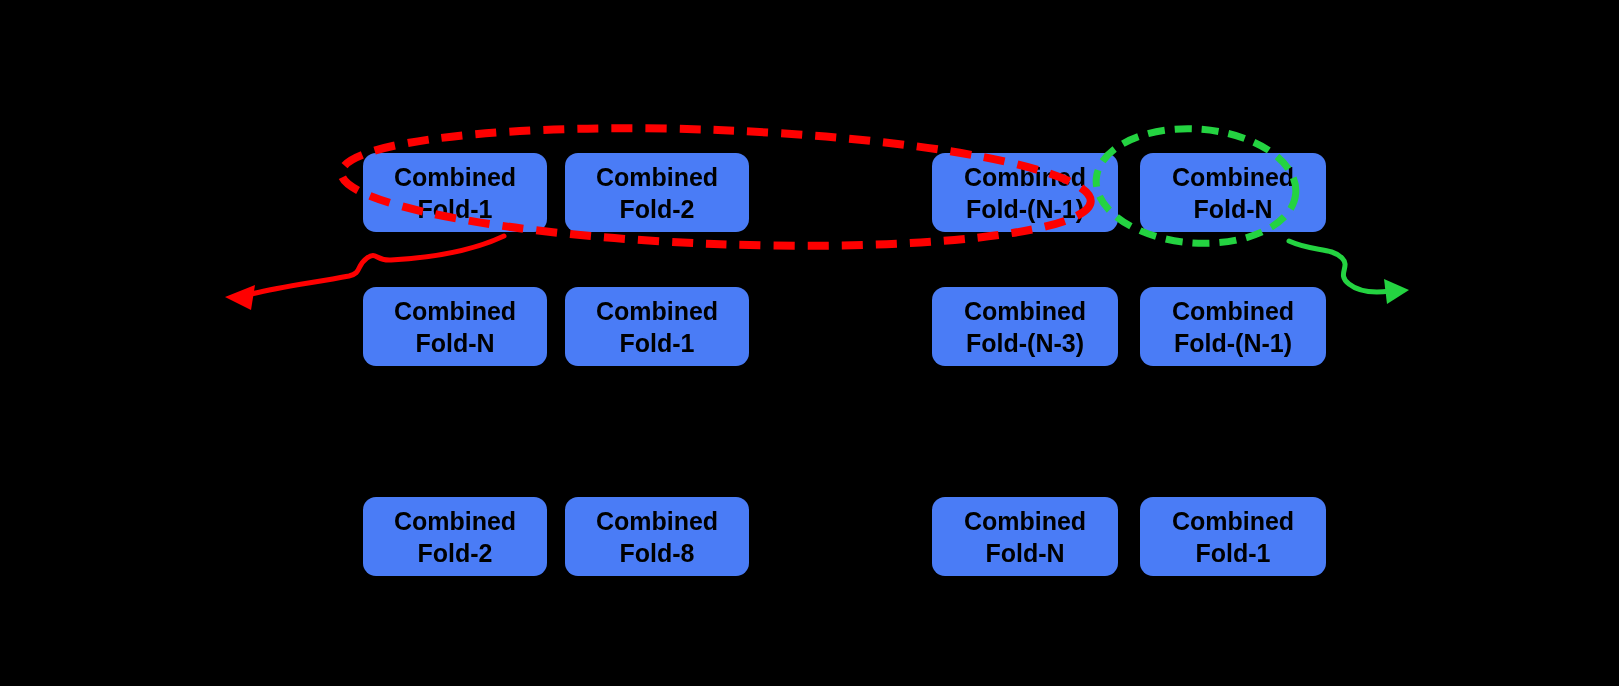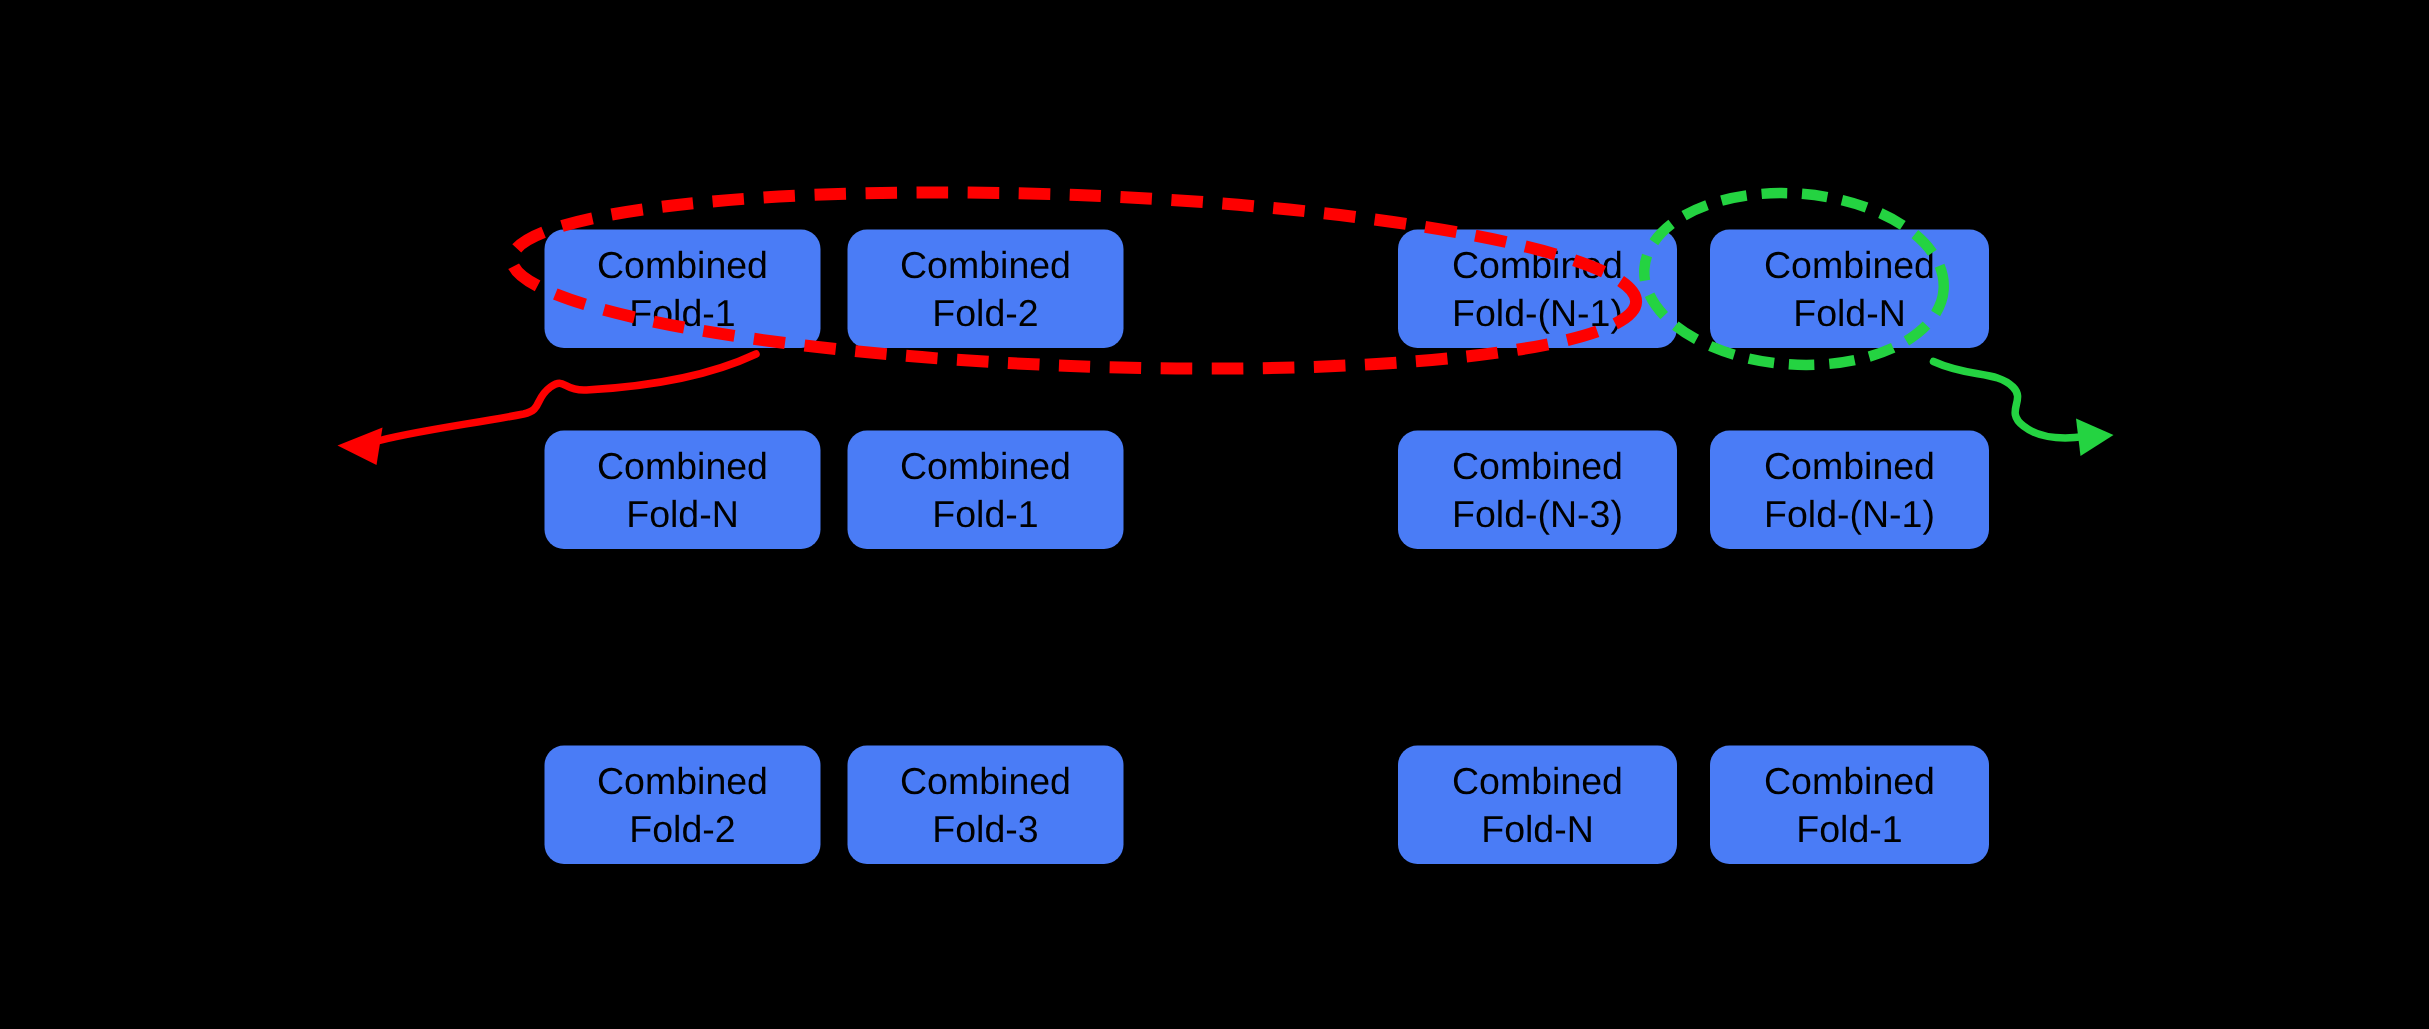--- a/index.html
+++ b/index.html
@@ -18,21 +18,21 @@
   .canvas{
     position:relative;width:1619px;height:686px;background:var(--bg);
   }
   .fold-box{
     position:absolute;
     width:184px;height:79px;
     background:var(--box-fill);
     border-radius:13px;
     display:flex;flex-direction:column;justify-content:center;align-items:center;
     color:var(--box-text);
-    font-weight:400;font-size:25px;line-height:32px;
+    font-weight:700;font-size:25px;line-height:32px;
     text-align:center;
     letter-spacing:0px;
   }
   .c1{left:363px}
   .c2{left:565px}
   .c3{left:932px;width:186px}
   .c4{left:1140px;width:186px}
   .r1{top:153px}
   .r2{top:287px}
   .r3{top:497px}
@@ -85,21 +85,21 @@
     <span>Combined</span>
     <span>Fold-(N-1)</span>
   </div>
 
   <div class="fold-box r3 c1">
     <span>Combined</span>
     <span>Fold-2</span>
   </div>
   <div class="fold-box r3 c2">
     <span>Combined</span>
-    <span>Fold-3</span>
+    <span>Fold-8</span>
   </div>
   <div class="fold-box r3 c3">
     <span>Combined</span>
     <span>Fold-N</span>
   </div>
   <div class="fold-box r3 c4">
     <span>Combined</span>
     <span>Fold-1</span>
   </div>
 

